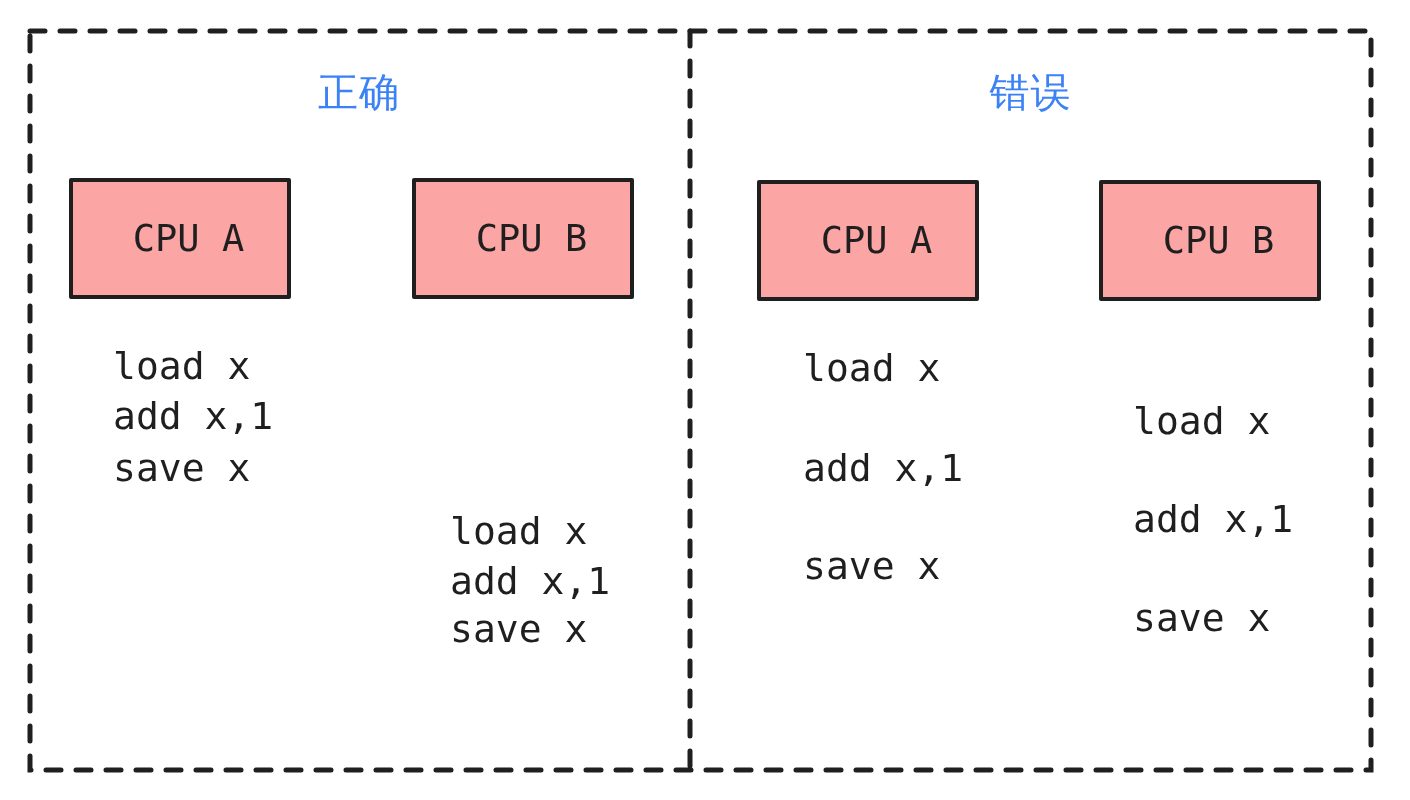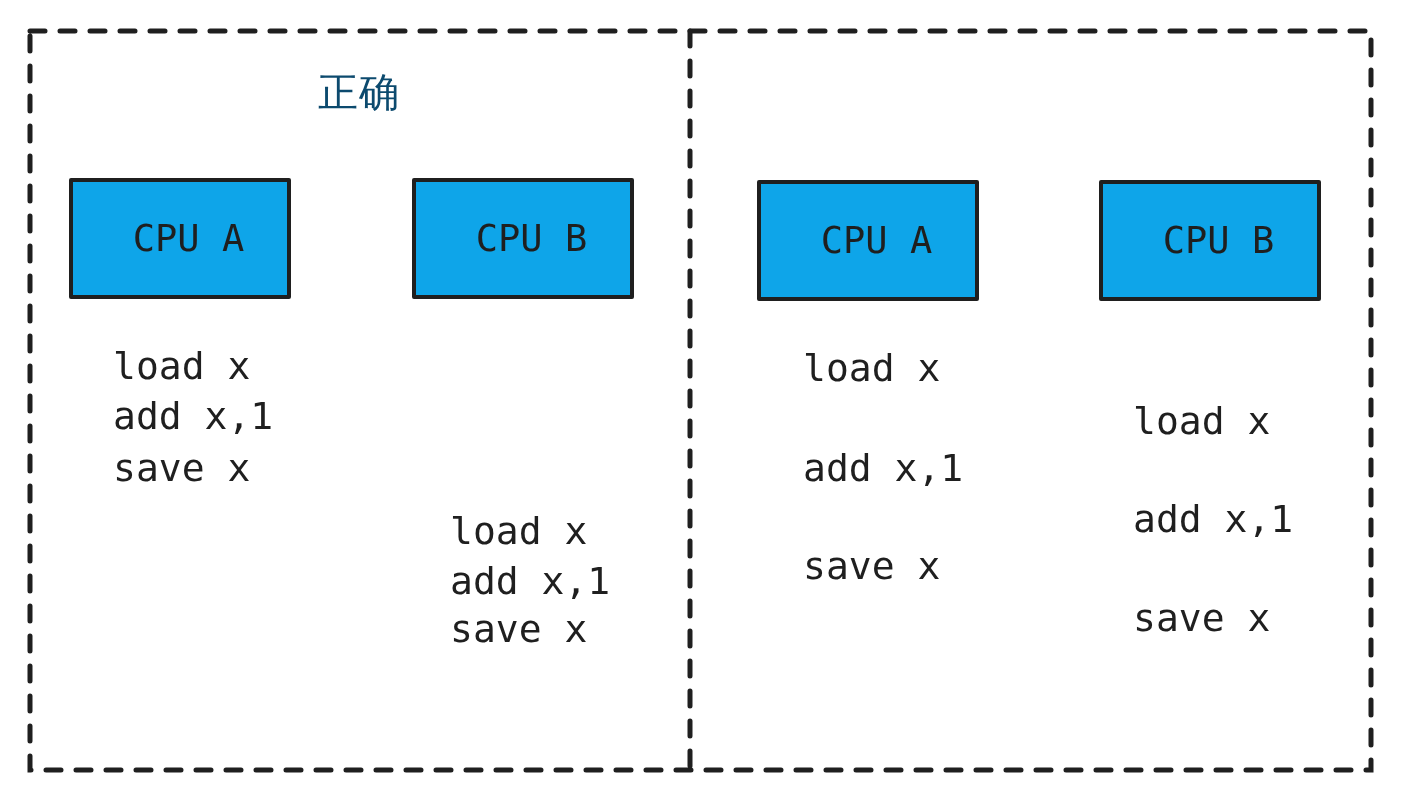--- a/index.html
+++ b/index.html
@@ -23,33 +23,33 @@
     width: 1410px;
     height: 800px;
   }
   .panel-title {
     position: absolute;
     top: 66px;
     height: 52px;
     line-height: 52px;
     font-size: 40px;
     text-align: center;
-    color: #0c4a6e;
+    color: #3b82f6;
     letter-spacing: 1px;
     font-family: "DejaVu Sans", "Liberation Sans", sans-serif;
   }
   .panel-title.left  { left: 28px;  width: 662px; }
   .panel-title.right { left: 690px; width: 681px; }
 
   .cpu-box {
     position: absolute;
     width: 222px;
     height: 121px;
     box-sizing: border-box;
-    background: #0ea5e9;
+    background: #fca5a5;
     border: 4px solid #1f1f1f;
     border-radius: 2px;
     display: flex;
     align-items: center;
     justify-content: center;
     padding-left: 17px;
   }
   .cpu-label {
     font-family: "DejaVu Sans Mono", "Liberation Mono", monospace;
     font-size: 37px;
@@ -70,20 +70,21 @@
 <body>
 
 <div class="stage">
 
   <svg class="frame-svg" viewBox="0 0 1410 800" xmlns="http://www.w3.org/2000/svg">
     <rect x="30" y="31" width="1341" height="739" fill="none" stroke="#1f1f1f" stroke-width="5" stroke-dasharray="15 15" stroke-linecap="round"></rect>
     <line x1="690" y1="31" x2="690" y2="770" stroke="#1f1f1f" stroke-width="5" stroke-dasharray="15 15" stroke-linecap="round"></line>
   </svg>
 
   <div class="panel-title left">正确</div>
+  <div class="panel-title right">错误</div>
 
   <div class="cpu-box" style="left:69px; top:178px;">
     <span class="cpu-label">CPU A</span>
   </div>
   <div class="cpu-box" style="left:412px; top:178px;">
     <span class="cpu-label">CPU B</span>
   </div>
 
   <div class="code-line" style="left:113px; top:343px;">load x</div>
   <div class="code-line" style="left:113px; top:393px;">add x,1</div>

